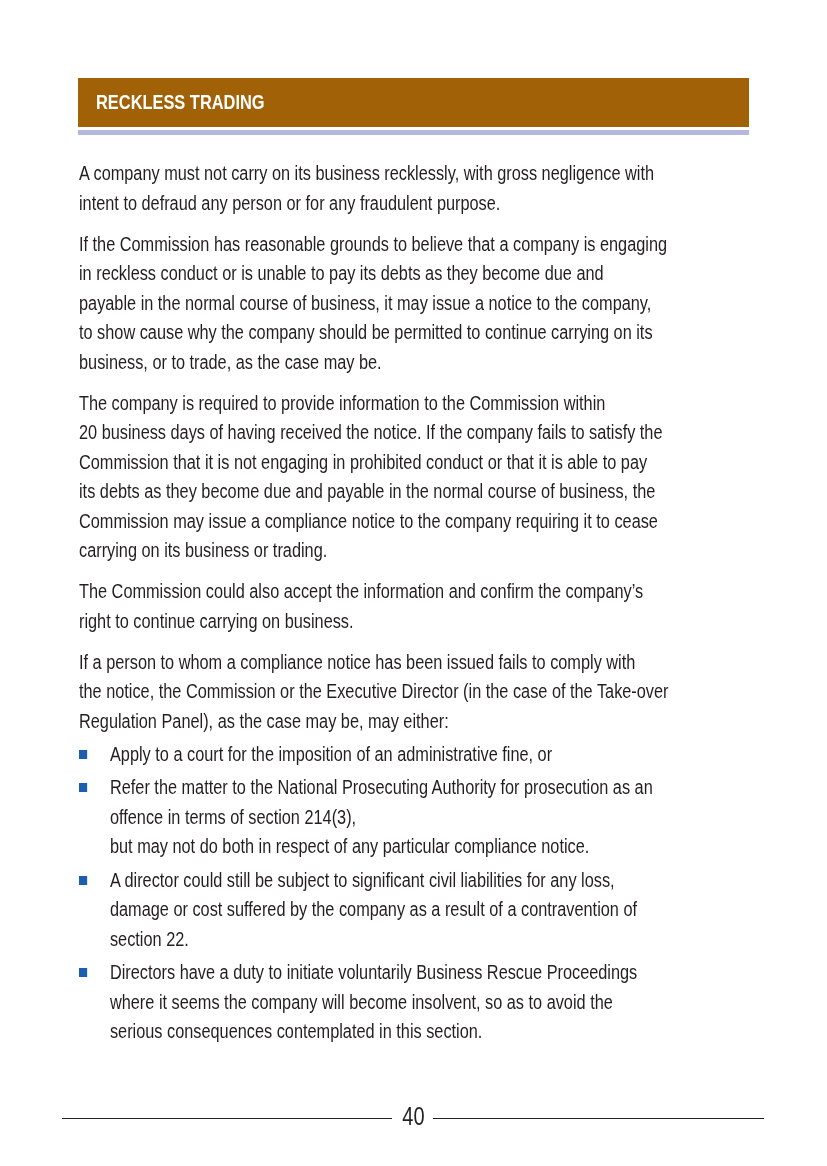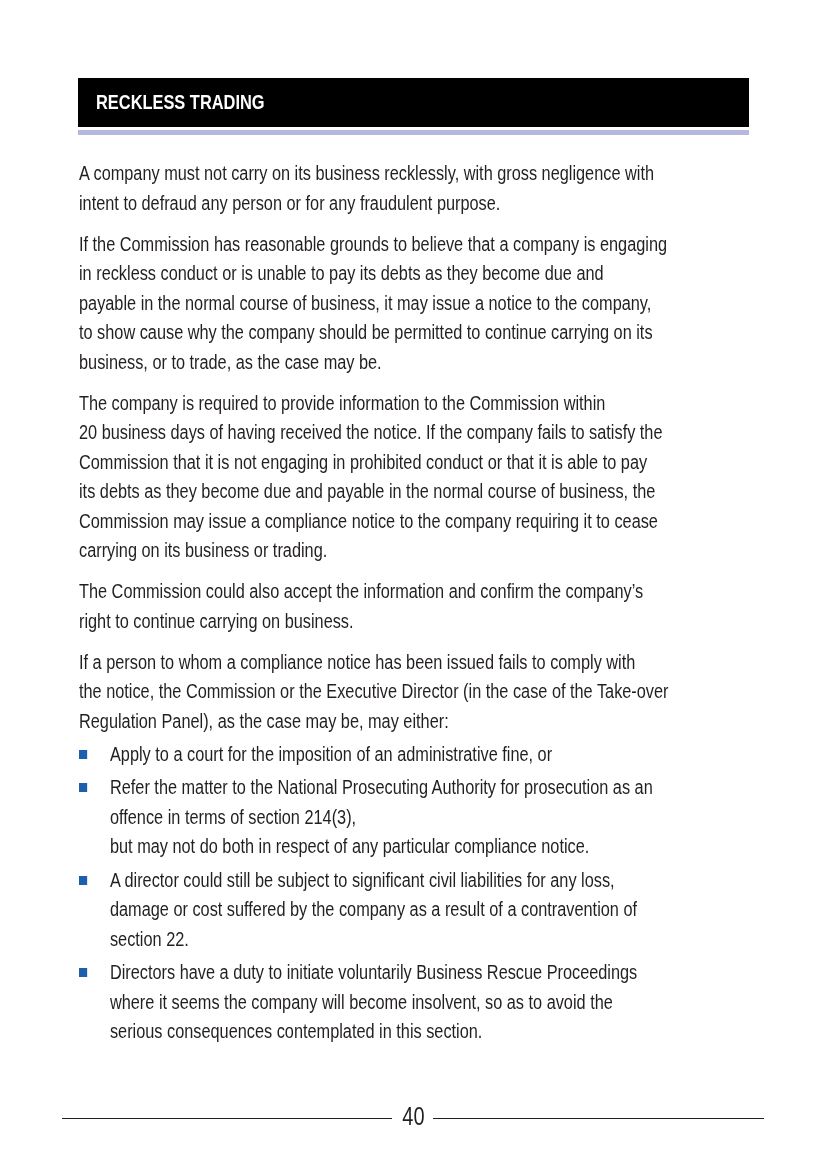--- a/index.html
+++ b/index.html
@@ -100,21 +100,21 @@
       width: 39px;
       text-align: center;
       font-size: 25px;
       transform: scaleX(0.8);
       color: #231f20;
     }
   </style>
 </head>
 <body>
 
-<div class="header-bar" style="background: #000000;">
+<div class="header-bar" style="background: #a16207;">
   <span class="header-title">RECKLESS TRADING</span>
 </div>
 <div class="header-underline" style="background: rgb(179, 184, 220);"></div>
 
 <div class="content">
   <p class="para">
     <span class="line">A company must not carry on its business recklessly, with gross negligence with</span>
     <span class="line">intent to defraud any person or for any fraudulent purpose.</span>
   </p>
   <p class="para">

